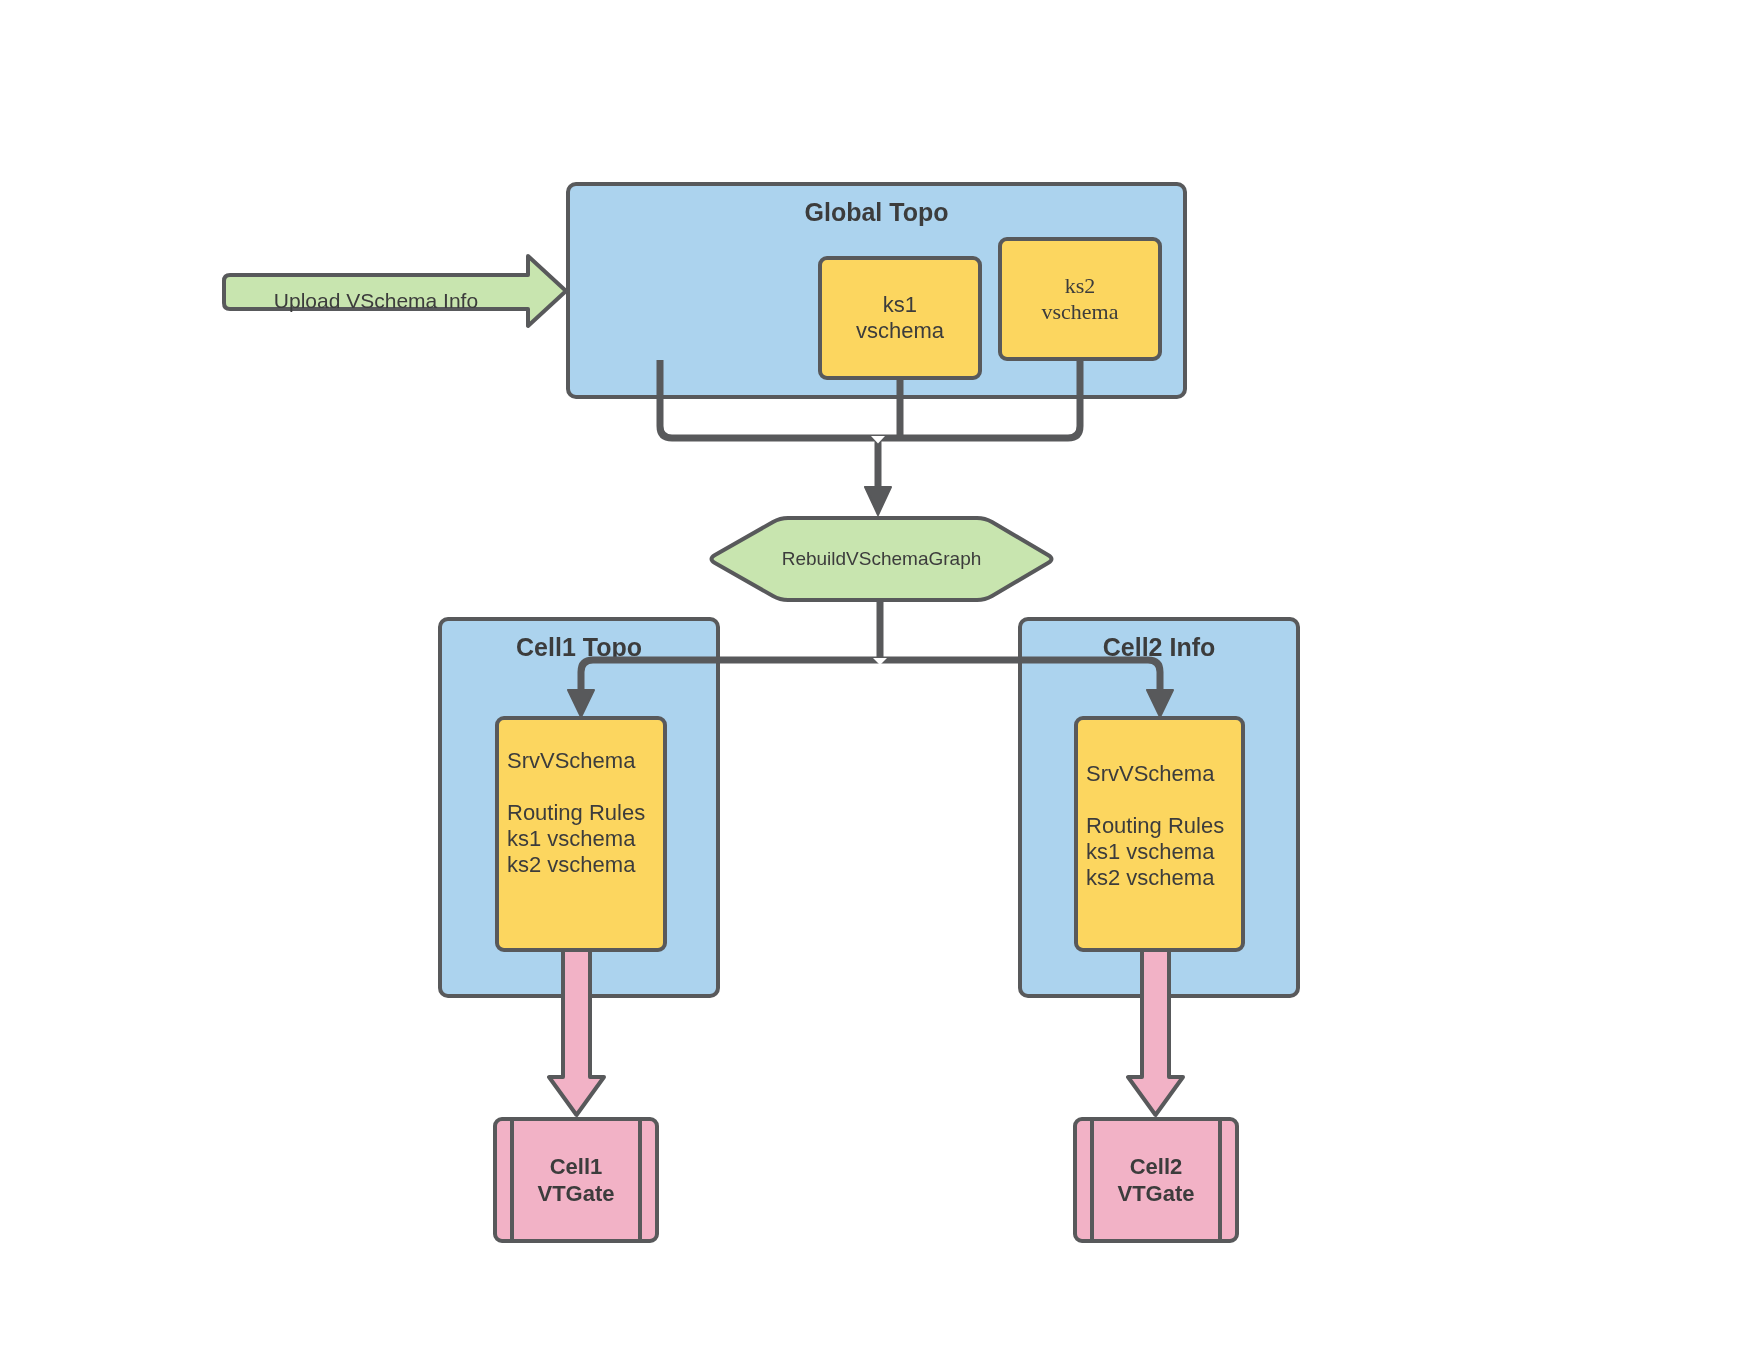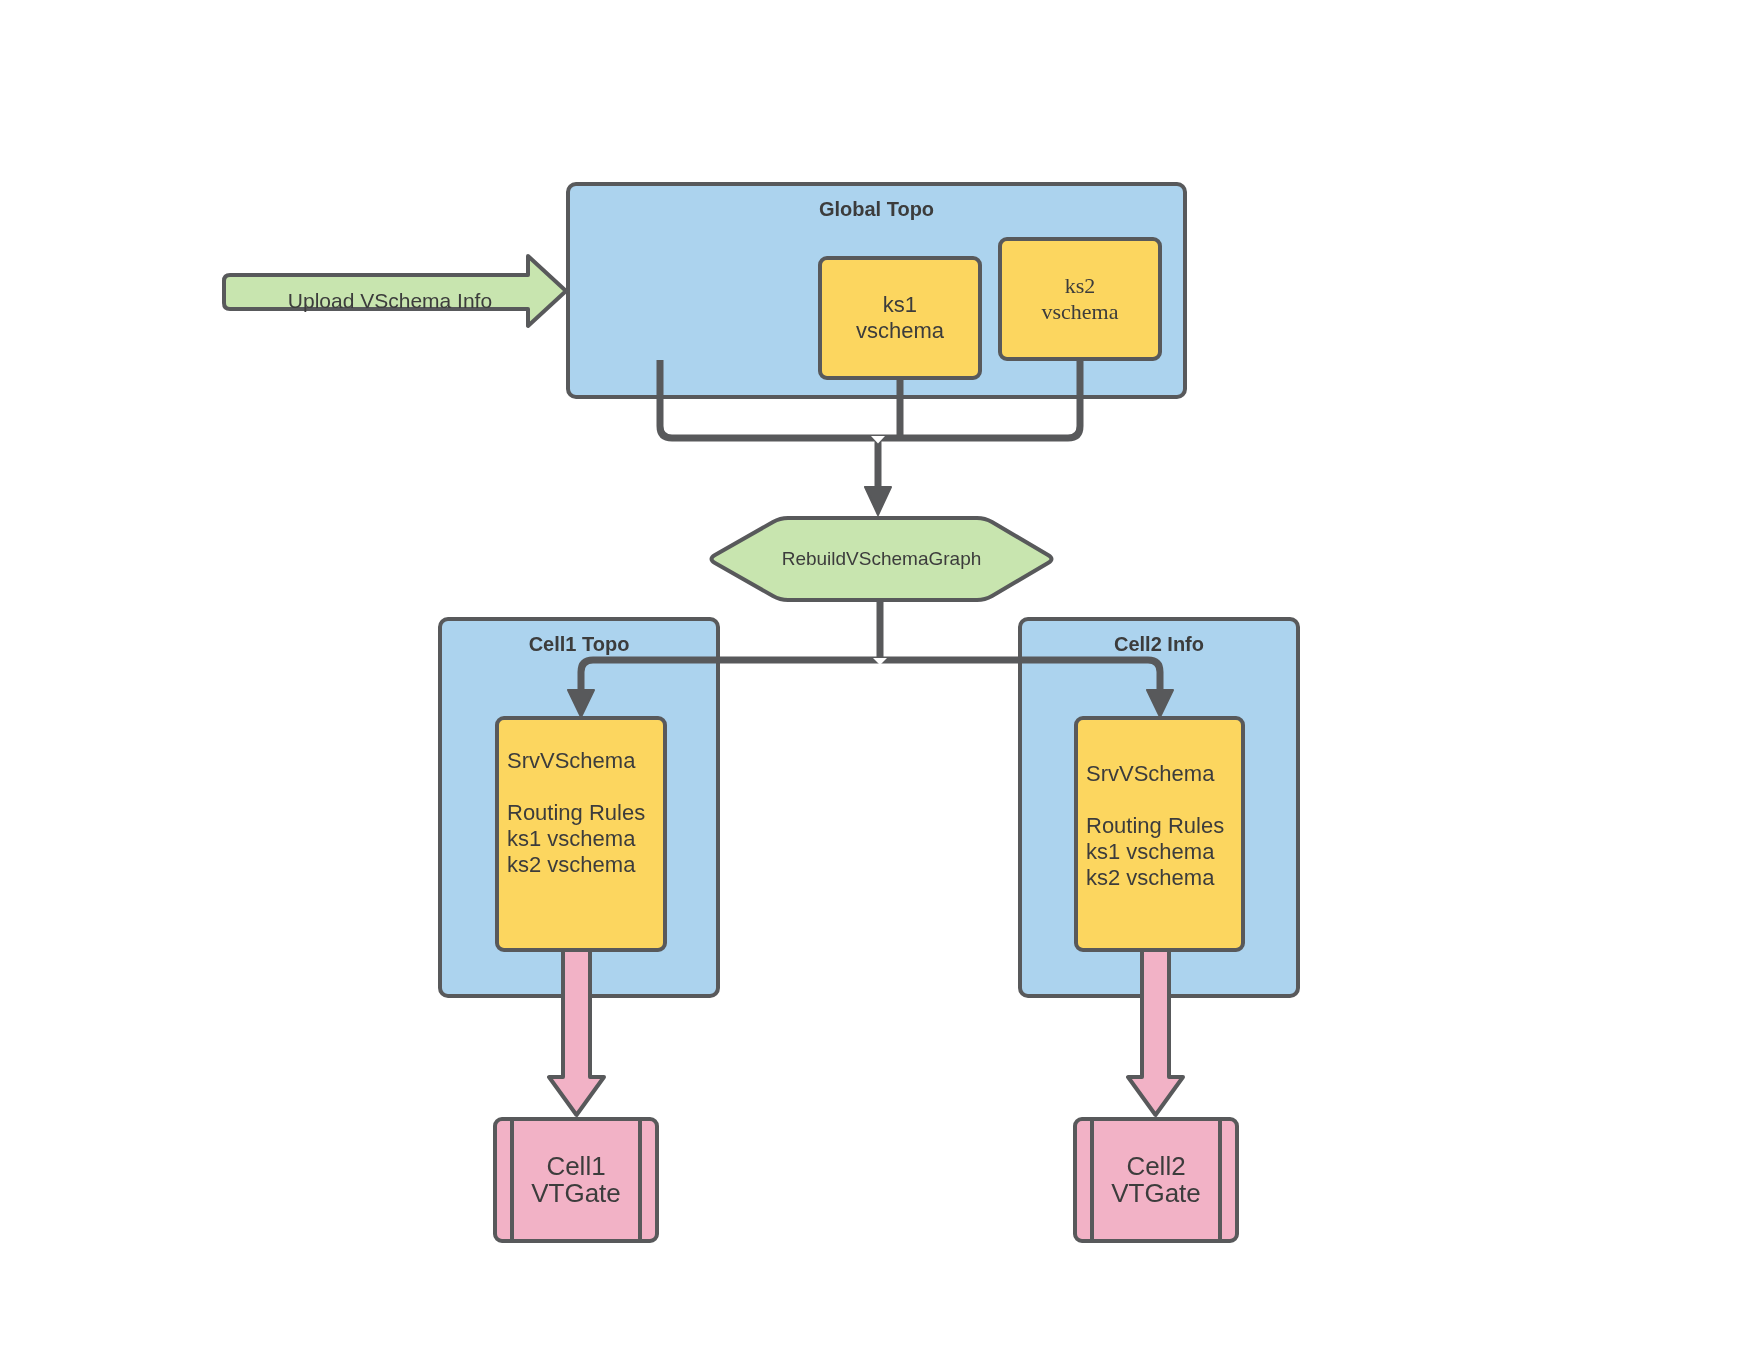--- a/index.html
+++ b/index.html
@@ -20,21 +20,21 @@
     position: absolute;
     background: var(--container-blue, #acd3ee);
     border: 4px solid var(--line-gray, #58595b);
     border-radius: 10px;
   }
   .container-title {
     position: absolute;
     top: 12px; left: 0; right: 0;
     text-align: center;
     font-weight: bold;
-    font-size: 20px;
+    font-size: 25px;
     color: var(--text-dark, #3c3c3c);
   }
   #global-topo { left: 566px; top: 182px; width: 621px; height: 217px; }
   #cell1-topo  { left: 438px; top: 617px; width: 282px; height: 381px; }
   #cell2-topo  { left: 1018px; top: 617px; width: 282px; height: 381px; }
 
   
   svg.layer { position: absolute; left: 0; top: 0; width: 1760px; height: 1360px; }
   .conn  { fill: none; stroke: var(--line-gray, #58595b); stroke-width: 7; }
   .shape { stroke: var(--line-gray, #58595b); stroke-width: 4; stroke-linejoin: round; }
@@ -74,37 +74,38 @@
 
   
   .floating-label {
     position: absolute;
     display: flex;
     align-items: center;
     justify-content: center;
     text-align: center;
     color: var(--text-dark, #3c3c3c);
   }
-  #upload-label { left: 236px; top: 273px; width: 308px; height: 56px; font-size: 21px; }
+  #upload-label { left: 222px; top: 273px; width: 308px; height: 56px; font-size: 21px; }
   #hex-label    { left: 708px; top: 518px; width: 347px; height: 82px; font-size: 19px; }
 
   
   .vtgate {
     position: absolute;
     background: var(--shape-pink, #f2b2c6);
     border: 4px solid var(--line-gray, #58595b);
     border-radius: 9px;
     display: flex;
     align-items: center;
     justify-content: center;
     text-align: center;
-    font-size: 26px;
+    font-size: 22px;
     line-height: 27px;
     white-space: pre-line;
     color: var(--text-dark, #3c3c3c);
+    font-weight: bold;
   }
   #vtgate1 { left: 493px;  top: 1117px; width: 166px; height: 126px; }
   #vtgate2 { left: 1073px; top: 1117px; width: 166px; height: 126px; }
   .vt-line { position: absolute; top: 0; bottom: 0; width: 4px; background: var(--line-gray, #58595b); }
   .vt-line.l { left: 13px; }
   .vt-line.r { right: 13px; }
 </style>
 </head>
 <body>
 

